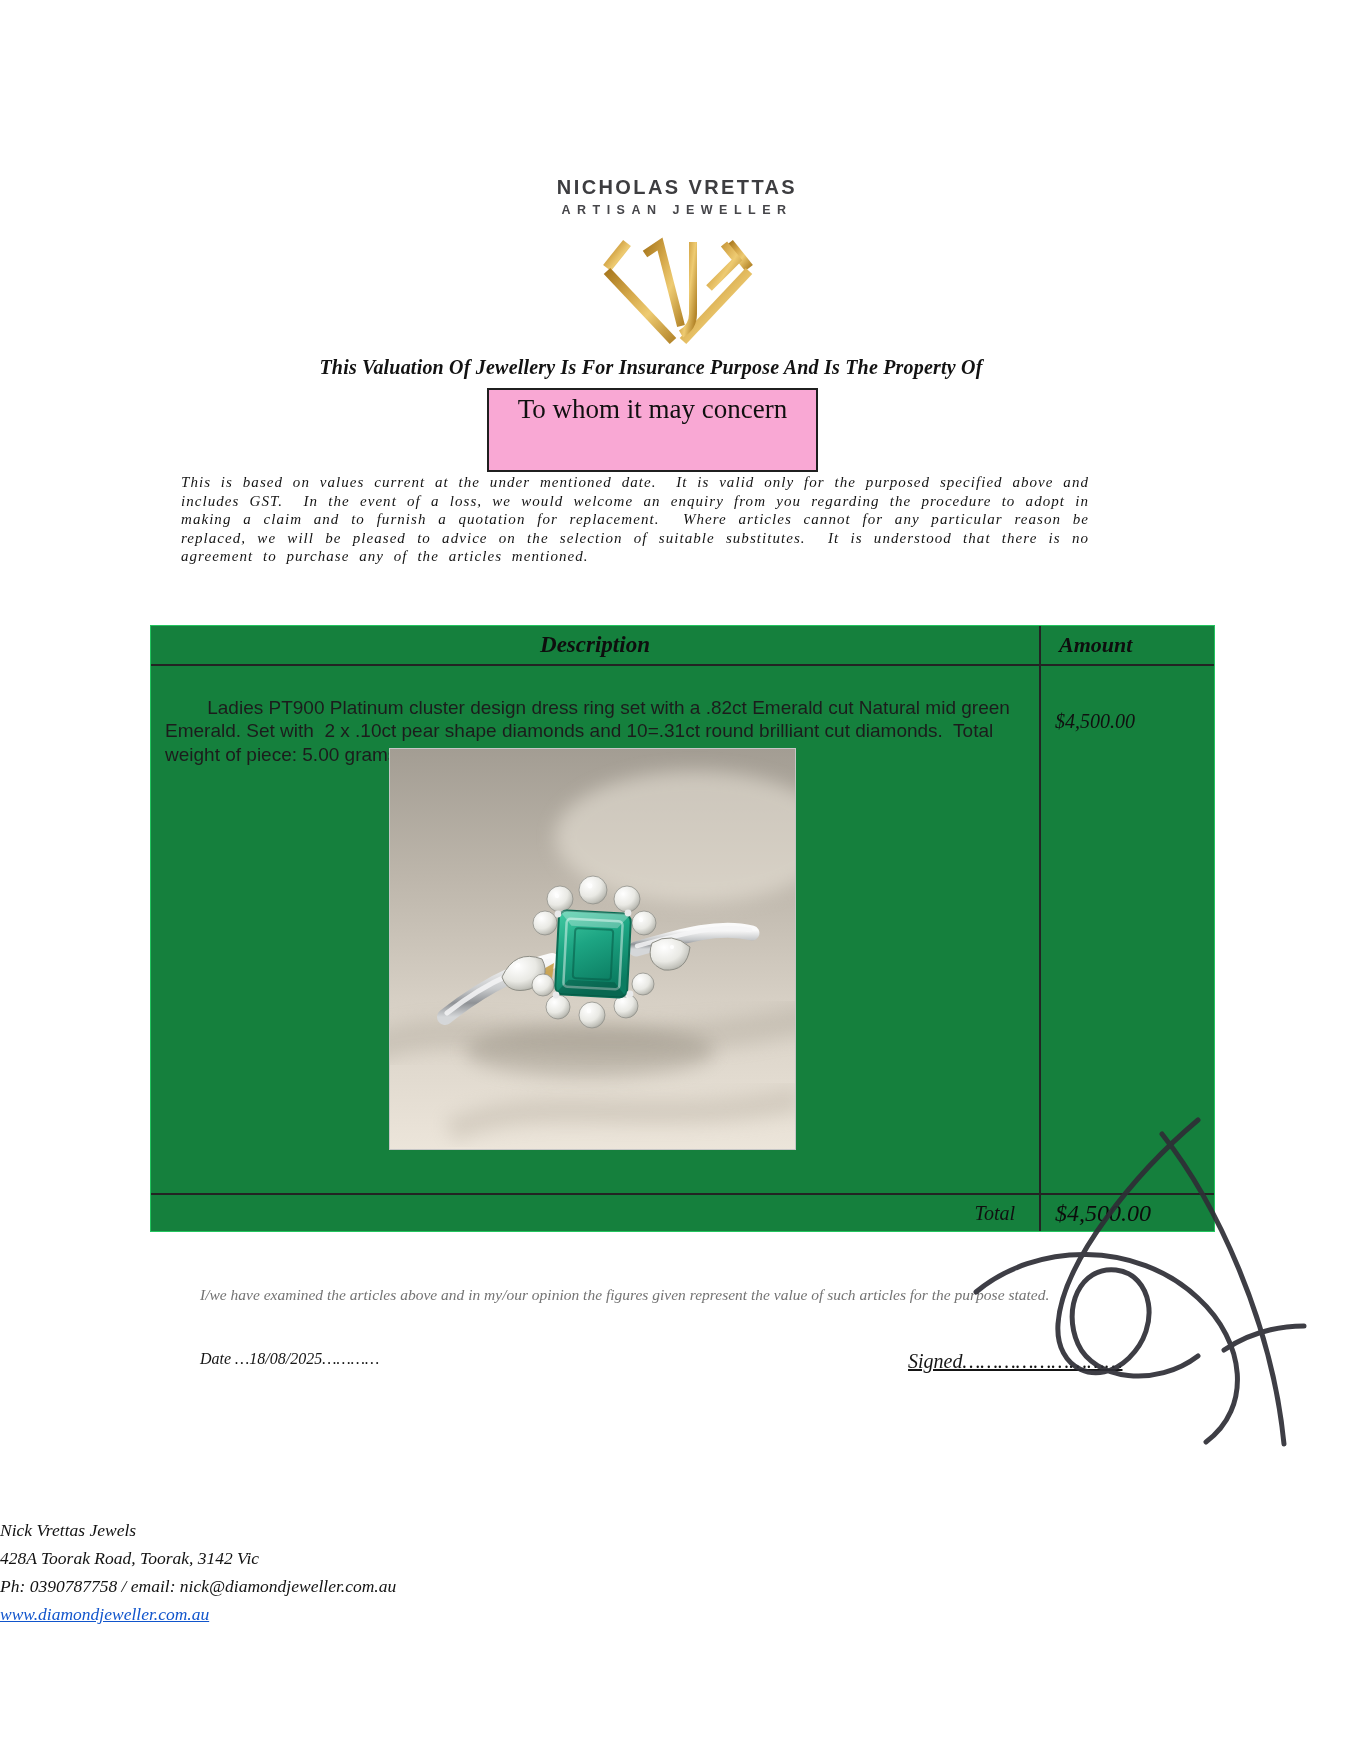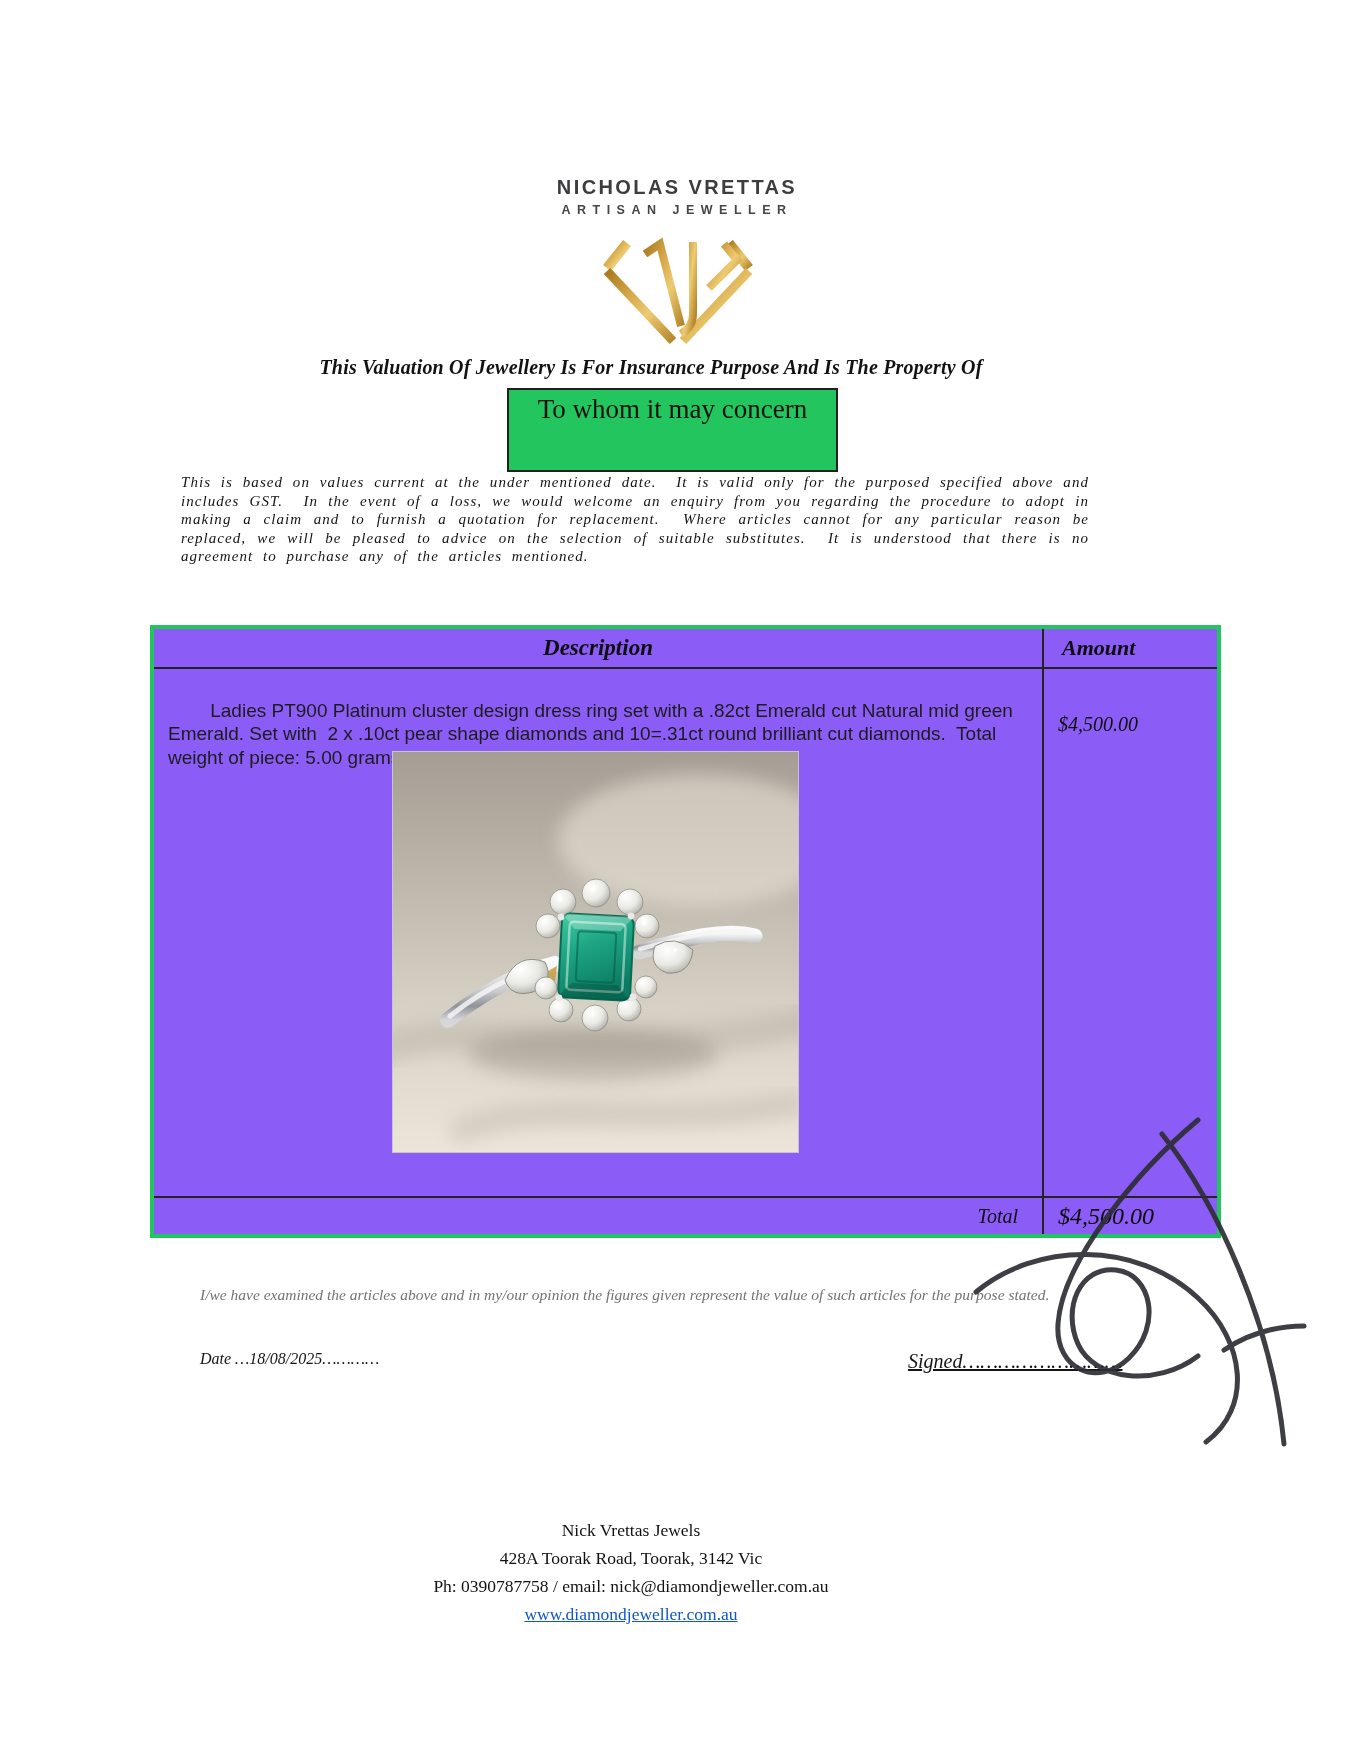--- a/index.html
+++ b/index.html
@@ -20,37 +20,37 @@
   }
   .brand-logo { position:absolute; top:226px; left:597px; }
   
   .valuation-title {
     position:absolute; top:356px; left:0; right:52px; text-align:center;
     font-style:italic; font-weight:bold; font-size:20px; color:#121212;
     letter-spacing:0.2px;
   }
   .addressee-box {
     position:absolute; top:388px; left:487px; width:327px; height:80px;
-    border:2px solid #1f1f1f; background:#22c55e; text-align:center;margin-left:20px;
+    border:2px solid #1f1f1f; background:#f9a8d4; text-align:center;
   }
   .addressee-box .addressee-text {
     margin-top:4px; font-size:27px; color:#101010;
     font-family:"Liberation Serif", serif;
   }
   
   .preamble {
     position:absolute; top:473px; left:181px; width:908px;
     font-style:italic; font-size:15px; line-height:18.6px;
     letter-spacing:1.05px; word-spacing:5px; text-align:justify;
     color:#141414; white-space:pre-wrap;
   }
   
   .vtable {
     position:absolute; top:625px; left:150px; width:1063px;
-    border:4px solid #22c55e; background:#8b5cf6;
+    border:1px solid #22c55e; background:#15803d;
   }
   .vrow { display:grid; grid-template-columns:890px 1fr; }
   .vrow.header { height:38px; border-bottom:2px solid #232323; }
   .vrow.body  { height:527px; }
   .vrow.total { height:36px; border-top:2px solid #232323; }
   .cell { min-width:0; }
   .cell.rule { border-right:2px solid #232323; }
   .hdr-desc {
     display:flex; align-items:center; justify-content:center;
     font-style:italic; font-weight:bold; font-size:23px; color:#0e0e0e;
@@ -86,22 +86,22 @@
     position:absolute; top:1350px; left:200px;
     font-style:italic; font-size:16px; color:#151515;
   }
   .signed-line {
     position:absolute; top:1350px; left:908px;
     font-style:italic; font-size:20px; color:#151515;text-decoration:underline;
   }
   .signature { position:absolute; top:1112px; left:966px; }
   
   .footer {
-    position:absolute; top:1516px; left:0; width:1232px; text-align:center;
-    font-size:17.5px; line-height:28px; color:#121212;padding-left:15px;
+    position:absolute; top:1516px; left:0; width:1232px; 
+    font-style:italic; font-size:17.5px; line-height:28px; color:#121212;
   }
   .footer .website-link { color:#1155cc; text-decoration:underline; cursor:pointer; }
 </style>
 </head>
 <body>
 
 <div class="page">
 
   <div class="brand-name">NICHOLAS VRETTAS</div>
   <div class="brand-tagline">ARTISAN JEWELLER</div>

